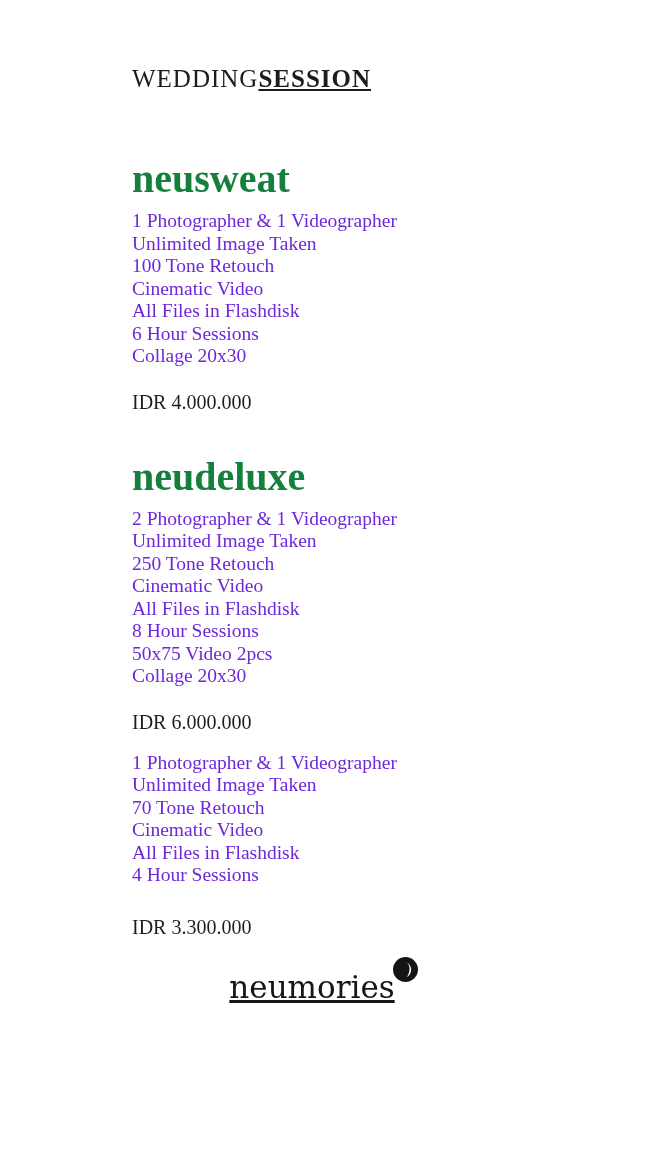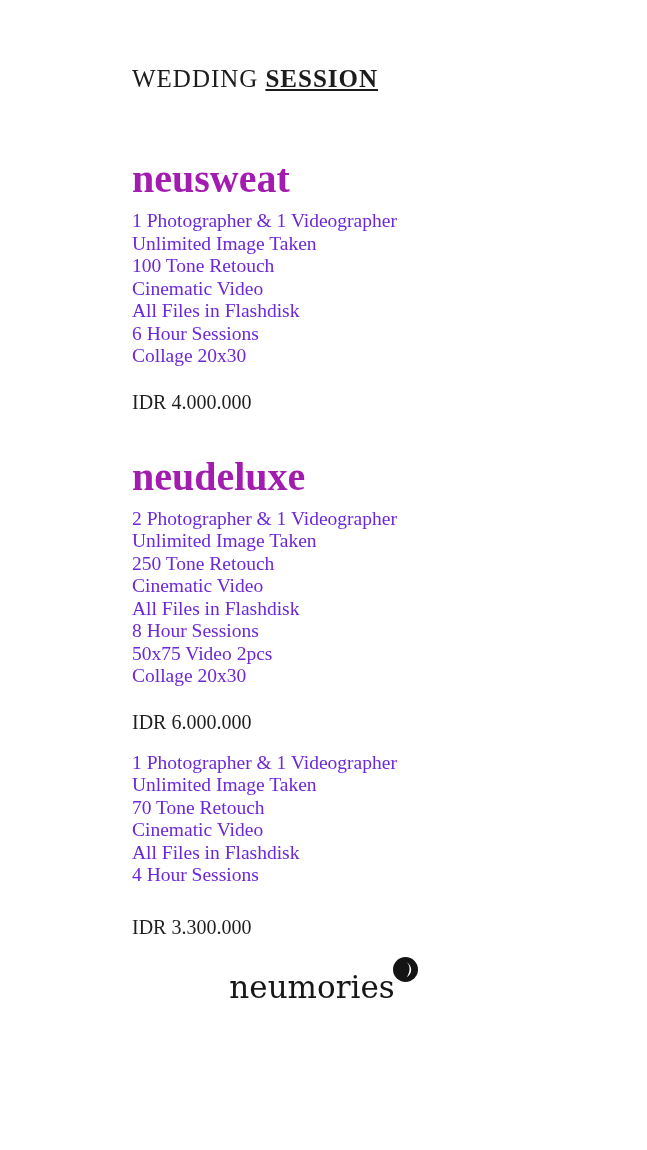--- a/index.html
+++ b/index.html
@@ -18,28 +18,28 @@
   }
   .title {
     margin: 0;
     font-size: 25px;
     font-weight: 400;
     letter-spacing: 1px;
     line-height: 30px;
     color: #1c1c1c;
     white-space: nowrap;
   }
-  .title .title-regular { font-weight: 400; margin-right: 7px; }
+  .title .title-regular { font-weight: 400; margin-right: 0; }
   .title .title-bold { font-weight: 700; text-decoration: underline; }
   .package h2 {
     margin: 0;
     font-size: 40px;
     font-weight: 700;
     line-height: 42px;
-    color: #a21caf;
+    color: #15803d;
     letter-spacing: 0px;
     white-space: nowrap;
   }
   .package:nth-of-type(1) h2 { margin-top: 64px; }
   .package:nth-of-type(2) h2 { margin-top: 42px; }
   .package:nth-of-type(3) h2 { margin-top: 14px; }
   .features {
     list-style: none;
     margin: 10px 0 0 0;
     padding: 0;
@@ -61,20 +61,21 @@
     display: flex;
     justify-content: center;
     align-items: flex-start;
   }
   .brand-name {
     font-family: "DejaVu Serif", "Liberation Serif", serif;
     font-size: 31px;
     line-height: 40px;
     color: #161616;
     letter-spacing: 0px;
+    text-decoration: underline;
   }
   .brand-mark {
     display: inline-block;
     width: 25px;
     height: 25px;
     position: relative;
     top: -10px;
     margin-left: -2px;
   }
 </style>

